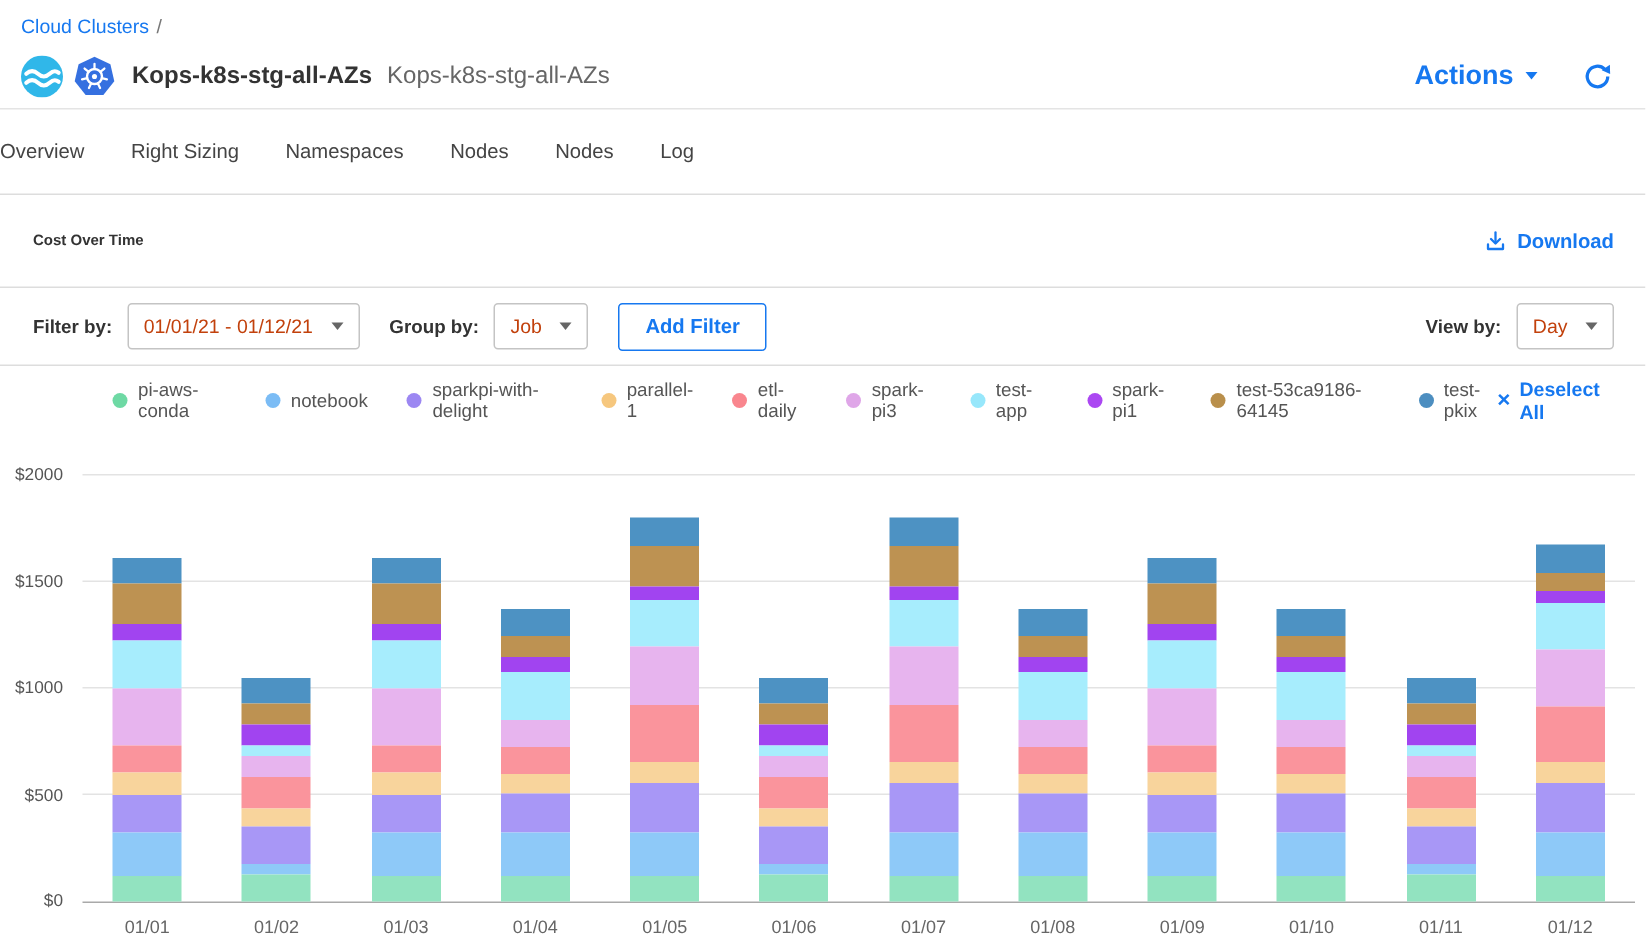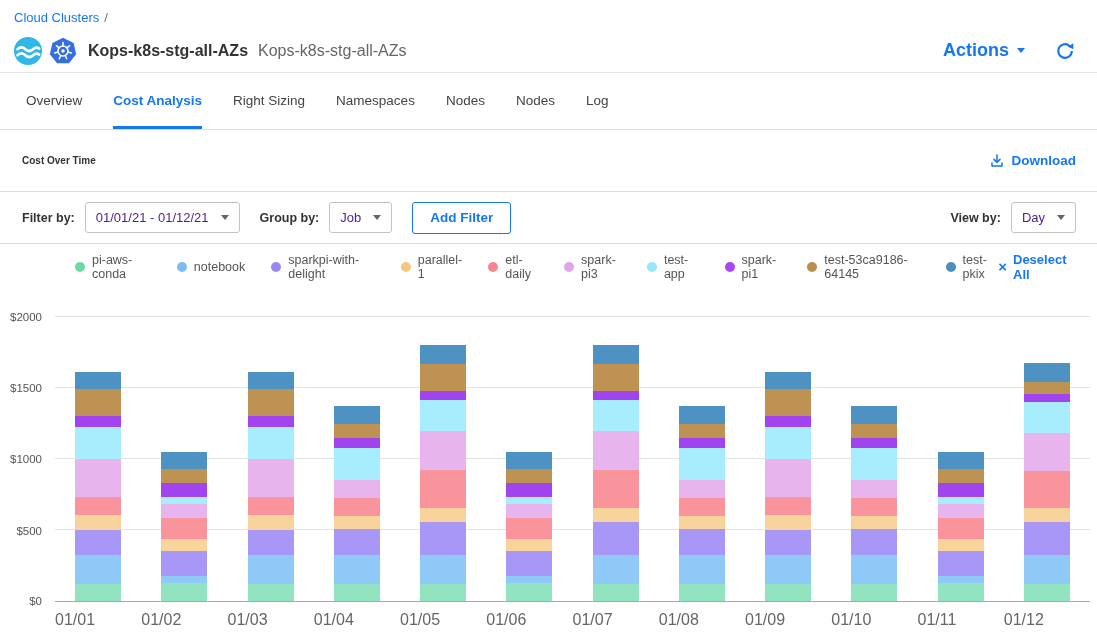--- a/index.html
+++ b/index.html
@@ -17,52 +17,52 @@
   .icon28 { width:28px; height:28px; display:block; }
   .k8s-wrap { margin-left:7px; }
   .title { font-weight:bold; font-size:16px; margin-left:11px; color:#333; }
   .subtitle { font-size:16px; margin-left:10px; color:#666; }
   .spacer { flex:1; }
   .actions-btn { display:flex; align-items:center; gap:8px; color:var(--accent); font-weight:bold; font-size:18px; cursor:pointer; }
   .tri { width:0; height:0; border-left:4.5px solid transparent; border-right:4.5px solid transparent; border-top:5.5px solid #666; }
   .tri.accent { border-top-color:var(--accent); }
   .refresh-btn { margin-left:30px; cursor:pointer; display:flex; }
   
-  .tabs { display:flex; height:57px; padding-left:26px; gap:31px; border-bottom:1px solid #ddd; }
+  .tabs { display:flex; height:57px; gap:31px; border-bottom:1px solid #ddd; }
   .tab { display:flex; align-items:center; font-size:13.5px; color:#444; cursor:pointer; border-bottom:3px solid transparent; padding-top:2px; }
   .tab.active { color:var(--accent); font-weight:bold; border-bottom-color:var(--accent); }
   
   .section-row { display:flex; align-items:center; height:62px; padding:0 21px 0 22px; border-bottom:1px solid #ddd; }
   .section-title { font-size:10px; font-weight:bold; }
   .download-btn { margin-left:auto; display:flex; align-items:center; gap:7px; color:var(--accent); font-weight:bold; font-size:13.5px; cursor:pointer; }
   
   .filter-row { display:flex; align-items:center; height:52px; padding:0 21px 0 22px; border-bottom:1px solid #ddd; font-size:12.5px; }
   .flabel { font-weight:bold; margin-right:10px; white-space:nowrap; }
-  .select { display:flex; align-items:center; gap:12px; border:1px solid #c4c4c4; border-radius:3px; height:31px; padding:0 10px; font-size:13px; color:#4c1d95; background:#fff; cursor:pointer; white-space:nowrap; }
+  .select { display:flex; align-items:center; gap:12px; border:1px solid #c4c4c4; border-radius:3px; height:31px; padding:0 10px; font-size:13px; color:#c2410c; background:#fff; cursor:pointer; white-space:nowrap; }
   .gap20 { width:20px; }
   .add-filter { margin-left:20px; border:1px solid var(--accent); color:var(--accent); background:#fff; font-weight:bold; font-size:13.5px; height:32px; padding:0 17px; border-radius:3px; cursor:pointer; font-family:inherit; }
   .view-by { margin-left:auto; display:flex; align-items:center; }
   
   .legend-row { display:flex; align-items:center; height:45px; padding:0 21px 0 75px; font-size:12.5px; color:#555; }
   .legend-items { display:flex; align-items:center; gap:26px; }
   .legend-item { display:flex; align-items:center; gap:7px; cursor:pointer; }
   .dot { width:10px; height:10px; border-radius:50%; flex:none; }
   .deselect { margin-left:auto; display:flex; align-items:center; gap:6px; color:var(--accent); font-weight:bold; font-size:13px; cursor:pointer; }
   .x-glyph { font-size:15px; line-height:1; font-weight:bold; }
   
   .chart-wrap { position:relative; margin:29px 7px 0 55px; }
   .plot { position:relative; height:284px; border-bottom:1px solid #a9a9a9; }
   .gridline { position:absolute; left:0; right:0; height:1px; background:#e3e3e3; }
   .ytick { position:absolute; left:-55px; width:42px; text-align:right; font-size:11.5px; color:#555; transform:translateY(50%); }
   .bars { position:absolute; left:0; right:0; top:0; bottom:0; display:flex; }
   .bar-col { flex:1; display:flex; align-items:flex-end; justify-content:center; }
   .bar-stack { width:46px; display:flex; flex-direction:column-reverse; }
   .bar-seg { width:100%; }
   .xlabels { display:flex; margin-top:9px; }
-  .xlabel { flex:1; text-align:left; font-size:16px; color:#666; }
+  .xlabel { flex:1; text-align:center; font-size:12px; color:#666; }
 </style>
 </head>
 <body>
 
 <div class="breadcrumb">
   <span class="bc-link">Cloud Clusters</span><span class="bc-sep">/</span>
 </div>
 
 <div class="header-row">
   <span>
@@ -98,21 +98,20 @@
   <span class="refresh-btn">
     <svg width="20" height="20" viewBox="0 0 24 24">
       <path d="M20.2 12 A8.2 8.2 0 1 1 17.8 6.2" fill="none" stroke="#1678F0" stroke-width="2.6"></path>
       <polygon points="21.9,2.6 22.1,9.9 15.4,6.9" fill="#1678F0"></polygon>
     </svg>
   </span>
 </div>
 
 <nav class="tabs">
     <div class="tab">Overview</div>
-    <div class="tab active">Cost Analysis</div>
     <div class="tab">Right Sizing</div>
     <div class="tab">Namespaces</div>
     <div class="tab">Nodes</div>
     <div class="tab">Nodes</div>
     <div class="tab">Log</div>
   </nav>
 
 <div class="section-row">
   <span class="section-title">Cost Over Time</span>
   <span class="download-btn">

